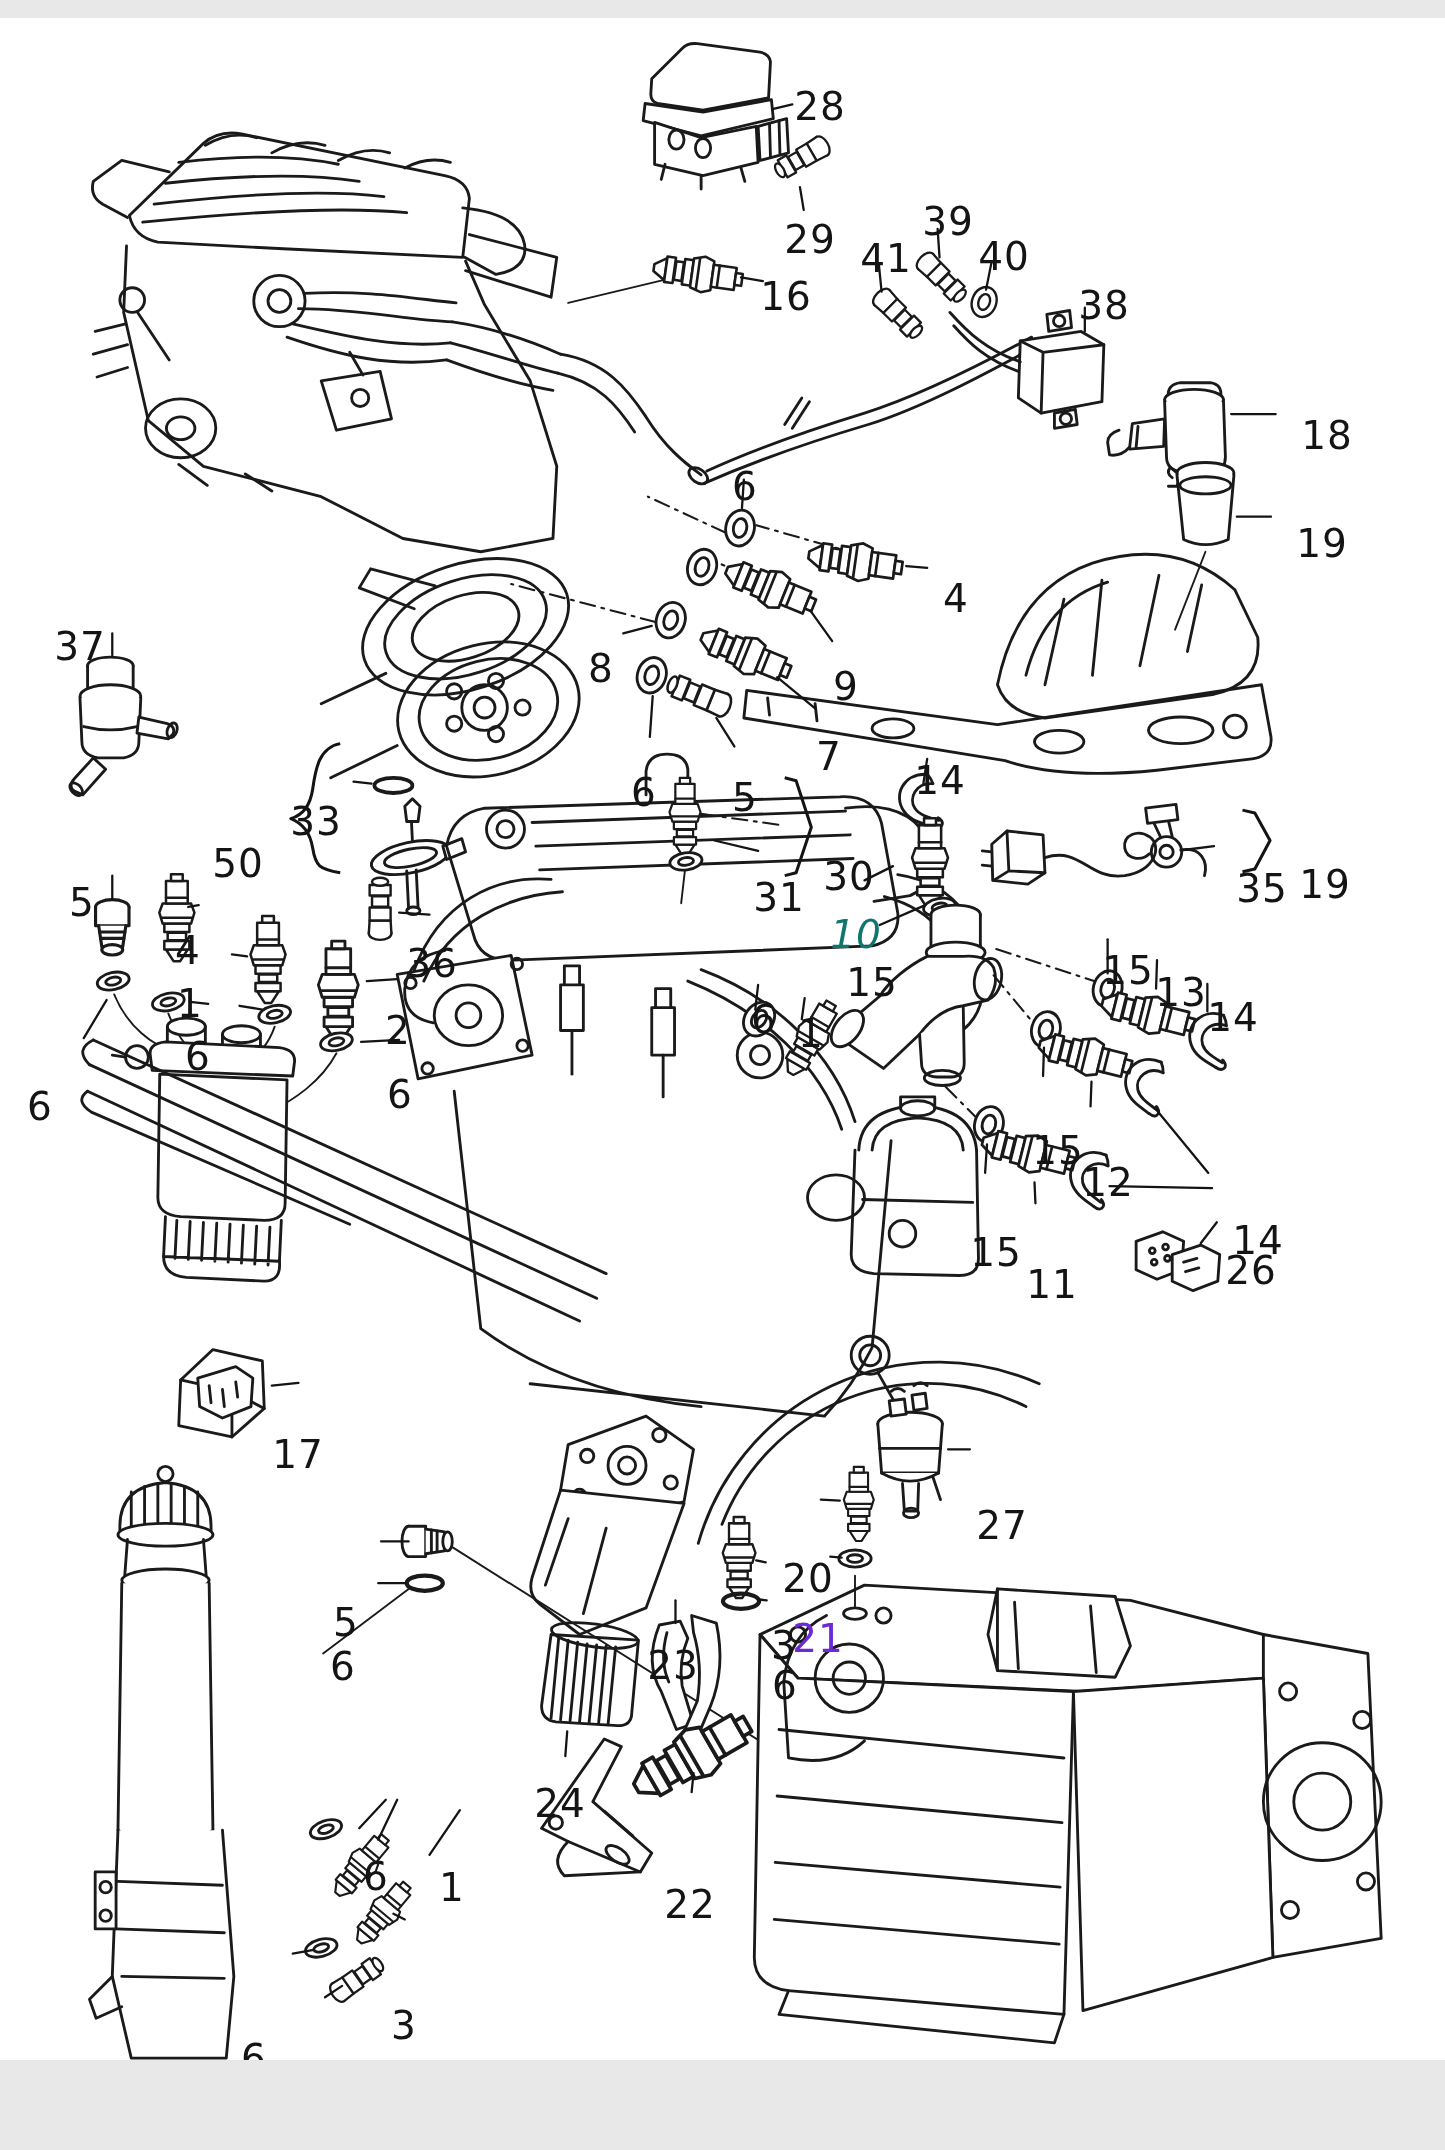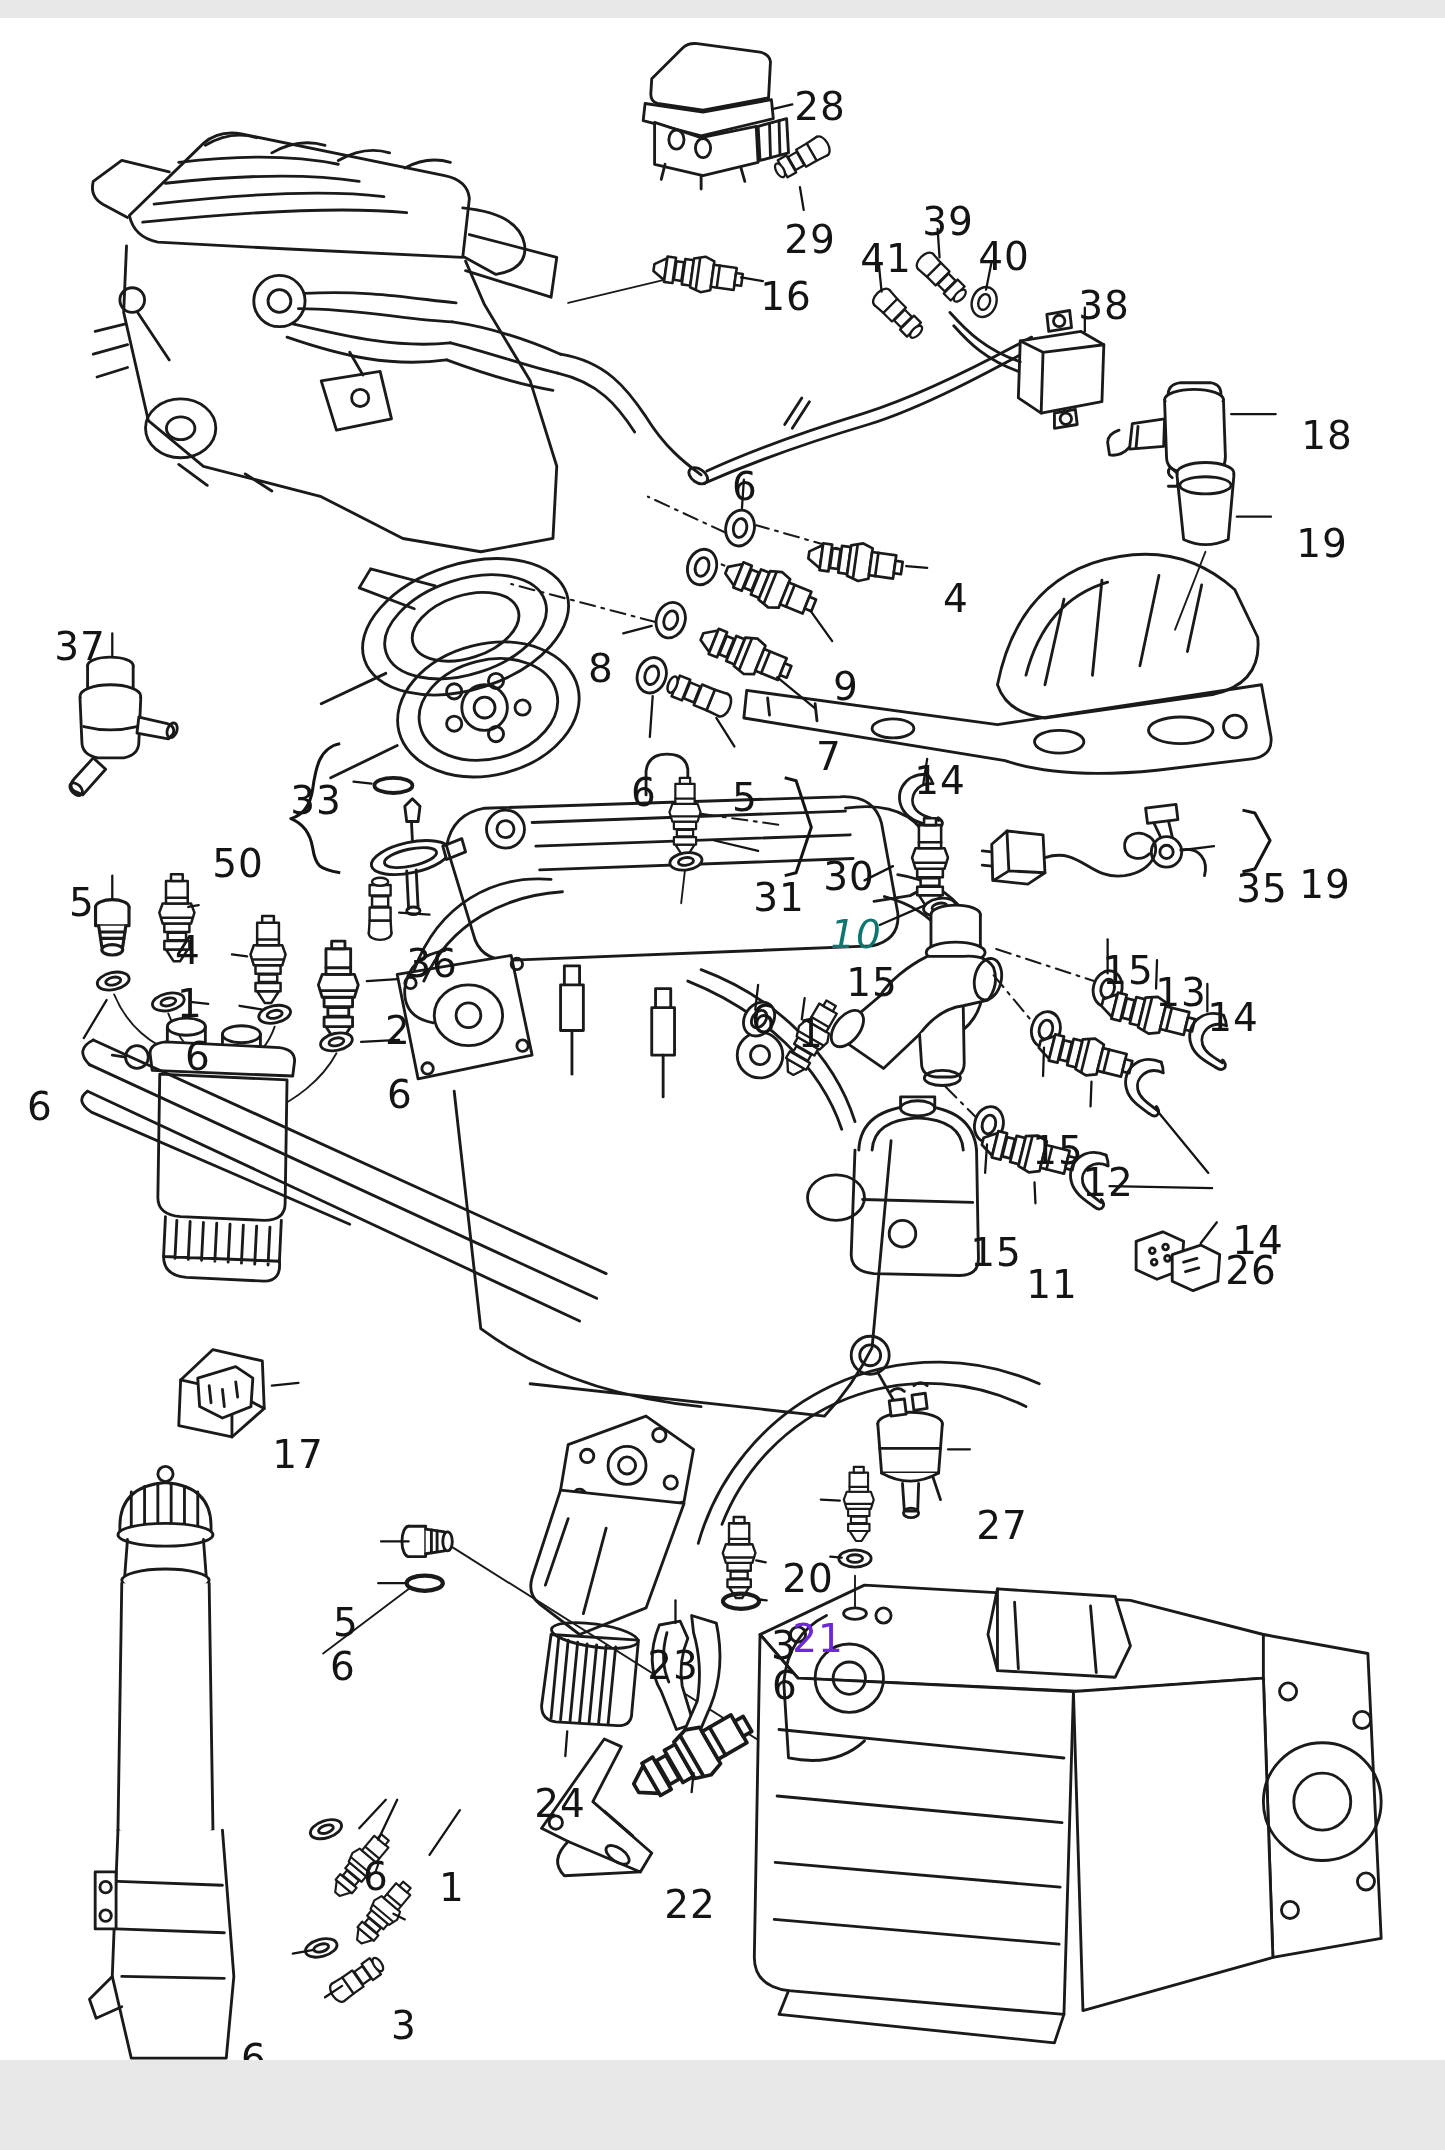--- a/index.html
+++ b/index.html
@@ -540,21 +540,21 @@
       <div class="callout" style="left: 820px; top: 88px; color: rgb(20, 20, 20);">28</div>
       <div class="callout" style="left: 810px; top: 221px; color: rgb(20, 20, 20);">29</div>
       <div class="callout" style="left: 786px; top: 278px; color: rgb(20, 20, 20);">16</div>
       <div class="callout" style="left: 886px; top: 240px; color: rgb(20, 20, 20);">41</div>
       <div class="callout" style="left: 948px; top: 203px; color: rgb(20, 20, 20);">39</div>
       <div class="callout" style="left: 1004px; top: 238px; color: rgb(20, 20, 20);">40</div>
       <div class="callout" style="left: 1104px; top: 287px; color: rgb(20, 20, 20);">38</div>
       <div class="callout" style="left: 1327px; top: 417px; color: rgb(20, 20, 20);">18</div>
       <div class="callout" style="left: 1322px; top: 525px; color: rgb(20, 20, 20);">19</div>
       <div class="callout" style="left: 80px; top: 628px; color: rgb(20, 20, 20);">37</div>
-      <div class="callout" style="left: 316px; top: 782px; color: rgb(20, 20, 20);">33</div>
+      <div class="callout" style="left: 316px; top: 803px; color: rgb(20, 20, 20);">33</div>
       <div class="callout" style="left: 238px; top: 845px; color: rgb(20, 20, 20);">50</div>
       <div class="callout" style="left: 432px; top: 945px; color: rgb(20, 20, 20);">36</div>
       <div class="callout" style="left: 82px; top: 884px; color: rgb(20, 20, 20);">5</div>
       <div class="callout" style="left: 188px; top: 932px; color: rgb(20, 20, 20);">4</div>
       <div class="callout" style="left: 190px; top: 985px; color: rgb(20, 20, 20);">1</div>
       <div class="callout" style="left: 198px; top: 1038px; color: rgb(20, 20, 20);">6</div>
       <div class="callout" style="left: 398px; top: 1012px; color: rgb(20, 20, 20);">2</div>
       <div class="callout" style="left: 400px; top: 1076px; color: rgb(20, 20, 20);">6</div>
       <div class="callout" style="left: 40px; top: 1088px; color: rgb(20, 20, 20);">6</div>
       <div class="callout" style="left: 601px; top: 650px; color: rgb(20, 20, 20);">8</div>

